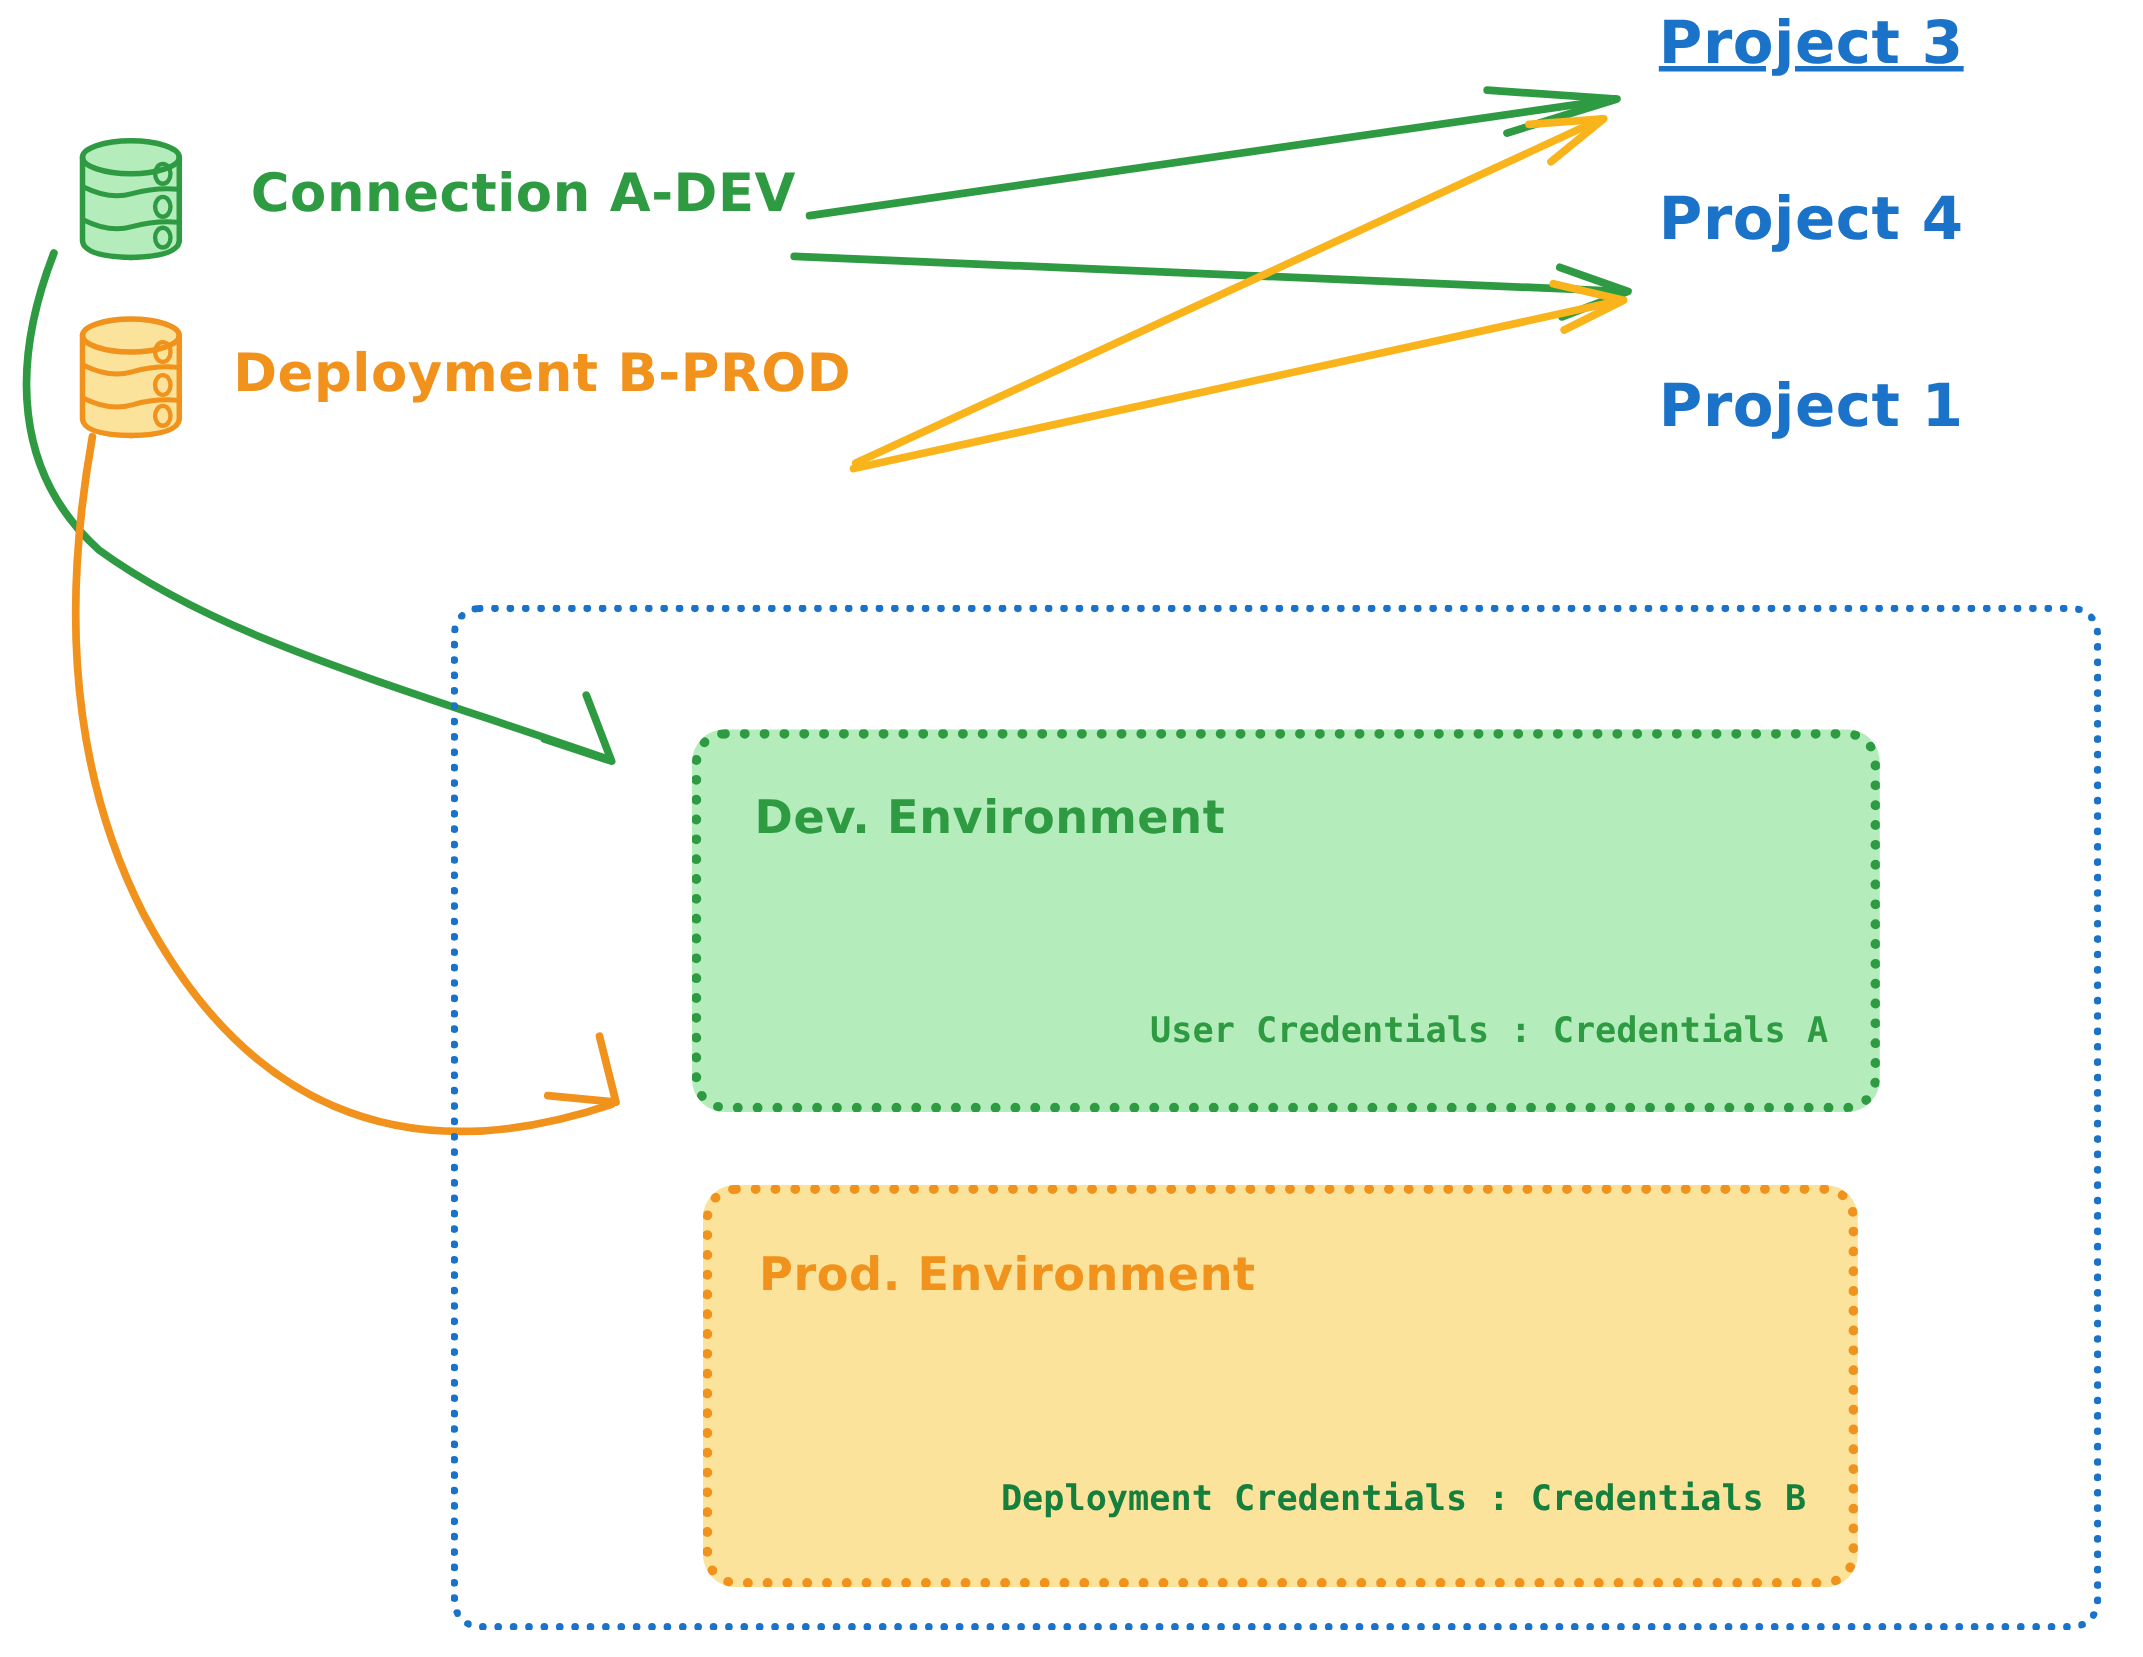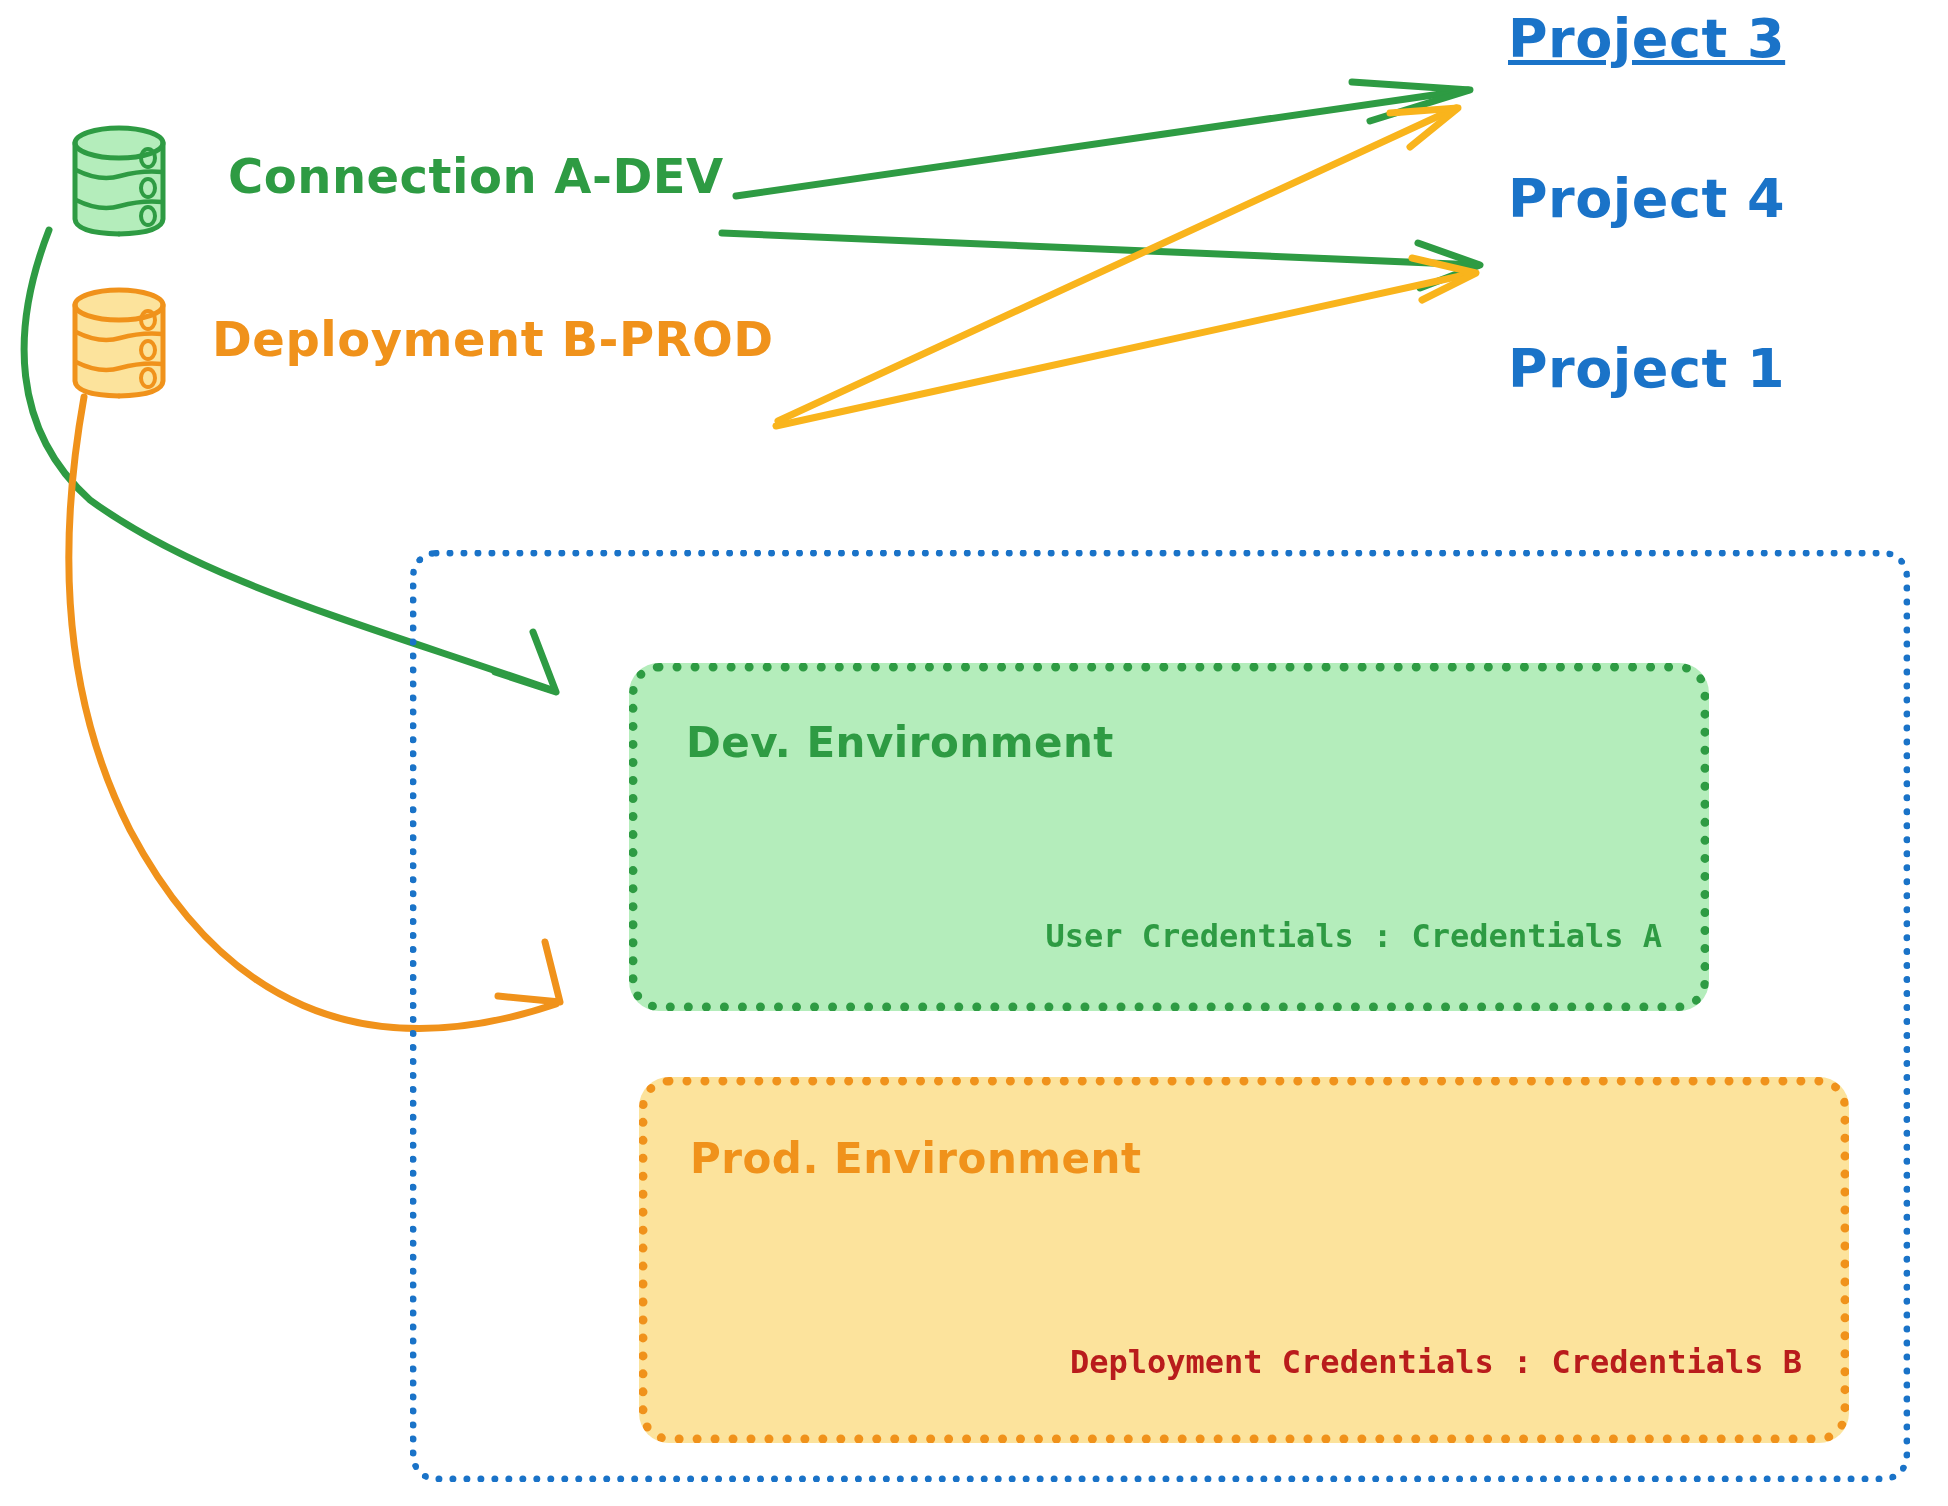--- a/index.html
+++ b/index.html
@@ -110,21 +110,21 @@
   #title-prod-env { left: 42px; top: 52px; color: #F0921B; }
 
   .env-cred {
     position: absolute;
     font-size: 32px;
     line-height: 1;
     white-space: nowrap;
     right: 38px;
   }
   #cred-dev { top: 248px; color: #2E9B43; text-align: right; }
-  #cred-prod { top: 260px; color: #b91c1c; }
+  #cred-prod { top: 260px; color: #15803d; }
 </style>
 </head>
 <body>
 
 <div id="canvas">
 
   <svg id="layer-svg" viewBox="0 0 1948 1506">
 
     <g>
       <path d="M75,143 L75,218 Q75,232 119,233 Q163,233 163,218 L163,143 Z" fill="#B4EDBB"></path>
@@ -192,20 +192,20 @@
   <div class="txt hand project-label" id="label-project-2">Project 4</div>
   <div class="txt hand project-label" id="label-project-1">Project 1</div>
 
   <div id="box-project1">
 
     <div class="env-box" id="box-dev-env" style="left:212px; top:106px; width:1080px; height:348px;">
       <div class="env-title hand" id="title-dev-env">Dev. Environment</div>
       <div class="env-cred mono" id="cred-dev">User Credentials : Credentials A</div>
     </div>
 
-    <div class="env-box" id="box-prod-env" style="left:222px; top:520px; width:1210px; height:366px;">
+    <div class="env-box" id="box-prod-env" style="left:222px; top:520px; width:1050px; height:366px;">
       <div class="env-title hand" id="title-prod-env">Prod. Environment</div>
       <div class="env-cred mono" id="cred-prod">Deployment Credentials : Credentials B</div>
     </div>
 
   </div>
 
 </div>
 
 </body></html>

